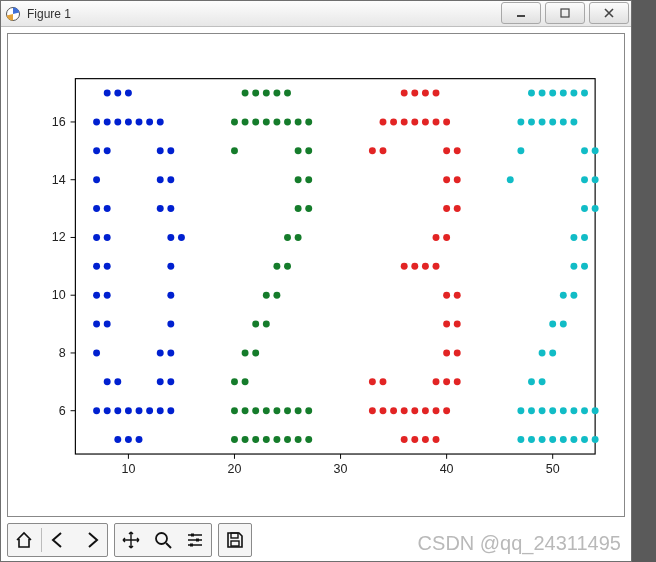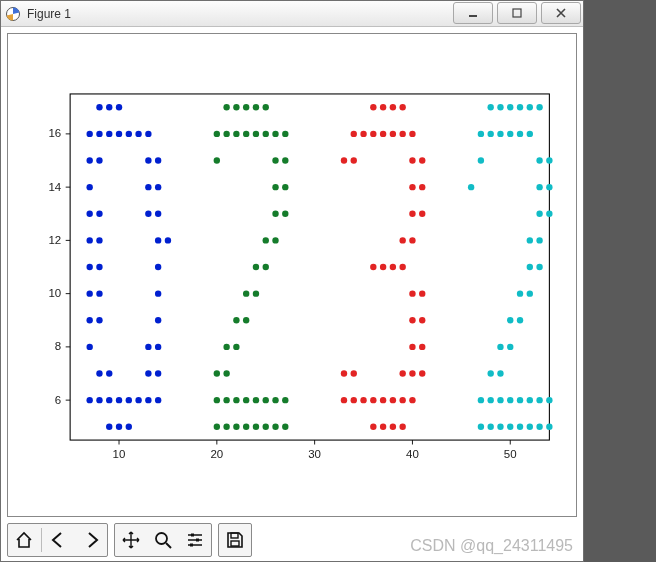--- a/index.html
+++ b/index.html
@@ -1,34 +1,34 @@
 <!DOCTYPE html>
 <html><head>
 <meta charset="utf-8">
 <style>
   html,body{margin:0;padding:0;font-family:"Segoe UI",Arial,sans-serif;font-size:12px;color:#222;background:#5a5a5a;}
-  .window{position:relative;width:584px;height:562px;background:#5eead4;border:1px solid #6f6f6f;box-sizing:border-box;}
+  .window{position:relative;width:632px;height:562px;background:#5eead4;border:1px solid #6f6f6f;box-sizing:border-box;}
   .titlebar{height:26px;border-bottom:1px solid #bfbfbf;display:flex;align-items:center;justify-content:space-between;
     background:linear-gradient(#fdfdfd,#e7e7e7);padding:0 0 0 4px;box-sizing:border-box;user-select:none;}
   .titlebar-left{display:flex;align-items:center;gap:6px;}
   .app-icon{width:16px;height:16px;display:flex;align-items:center;justify-content:center;}
   .title-text{font-size:12px;color:#333;}
   .win-controls{display:flex;height:100%;}
   .win-btn{width:38px;height:20px;margin-top:1px;border:1px solid #a8a8a8;border-radius:3px;margin-right:4px;
     background:linear-gradient(#fcfcfc,#e0e0e0);display:flex;align-items:center;justify-content:center;color:#333;cursor:default;}
   .win-btn:last-child{margin-right:2px;}
   .client{position:absolute;top:26px;left:0;right:0;bottom:0;background:#fff;}
   .figure-area{position:absolute;top:6px;left:6px;right:6px;bottom:44px;border:1px solid #888;background:#fff;box-sizing:border-box;}
   .plot-svg{display:block;width:100%;height:100%;}
   .toolbar{position:absolute;left:6px;bottom:4px;height:34px;display:flex;align-items:center;gap:6px;}
   .tb-group{display:flex;align-items:center;border:1px solid #8a8a8a;border-radius:2px;background:#f5f5f5;height:32px;}
   .tb-btn{width:30px;height:30px;margin:1px;display:flex;align-items:center;justify-content:center;cursor:pointer;color:#222;}
   .tb-btn svg{pointer-events:none;}
   .sep{width:1px;height:24px;background:#bcbcbc;margin:0 1px;}
-  .watermark{position:absolute;right:10px;bottom:6px;font-size:16px;color:#b9b9b9;pointer-events:none;user-select:none;}
+  .watermark{position:absolute;right:10px;bottom:6px;font-size:20px;color:#b9b9b9;pointer-events:none;user-select:none;}
   .axis text{font-size:13px;fill:#222;}
   .axis line,.axis path{stroke:#000;stroke-width:1;}
   .frame{fill:none;stroke:#000;stroke-width:1.2;}
 </style>
 </head>
 <body>
 
 <div class="window">
   <div class="titlebar">
     <div class="titlebar-left">

